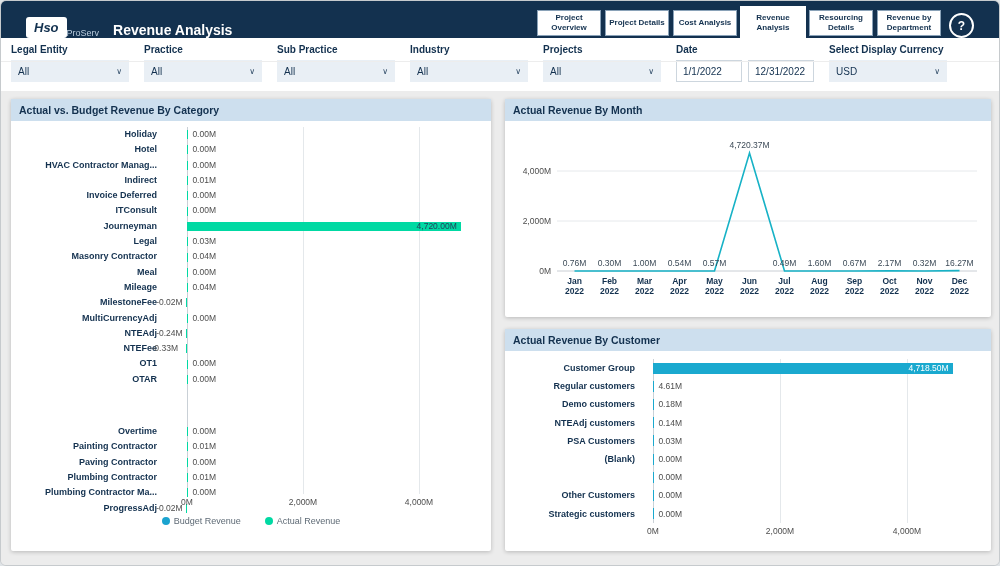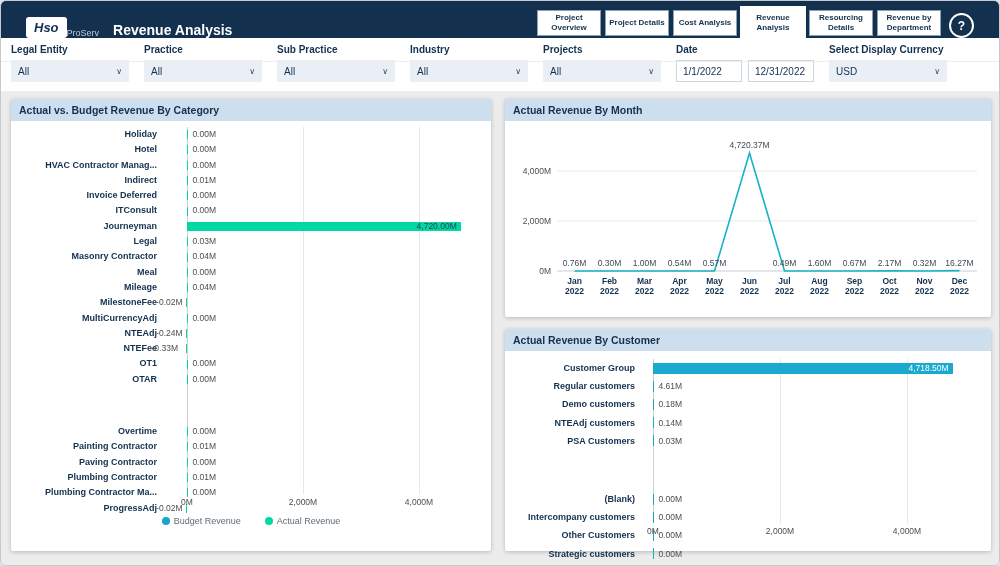--- a/index.html
+++ b/index.html
@@ -340,27 +340,26 @@
               <div class="hrow" style="height: 18.2px;">
                 <div class="hlabel" style="width: 132px; line-height: 18.2px;">NTEAdj customers</div>
                 <div class="hbar" style="left: 140px; width: 1.4px; height: 11px; top: 3.6px; background: rgb(26, 169, 207);"></div>
                 <div class="hval" style="line-height: 18.2px; left: 145.4px;">0.14M</div>
               </div>
               <div class="hrow" style="height: 18.2px;">
                 <div class="hlabel" style="width: 132px; line-height: 18.2px;">PSA Customers</div>
                 <div class="hbar" style="left: 140px; width: 1.4px; height: 11px; top: 3.6px; background: rgb(26, 169, 207);"></div>
                 <div class="hval" style="line-height: 18.2px; left: 145.4px;">0.03M</div>
               </div>
-              <div class="hrow" style="height: 18.2px; margin-top: 40px;">
+              <div class="hrow" style="height: 18.2px;">
                 <div class="hlabel" style="width: 132px; line-height: 18.2px;">(Blank)</div>
                 <div class="hbar" style="left: 140px; width: 1.4px; height: 11px; top: 3.6px; background: rgb(26, 169, 207);"></div>
                 <div class="hval" style="line-height: 18.2px; left: 145.4px;">0.00M</div>
               </div>
               <div class="hrow" style="height: 18.2px;">
-                <div class="hlabel" style="width: 132px; line-height: 18.2px;">Intercompany customers</div>
                 <div class="hbar" style="left: 140px; width: 1.4px; height: 11px; top: 3.6px; background: rgb(26, 169, 207);"></div>
                 <div class="hval" style="line-height: 18.2px; left: 145.4px;">0.00M</div>
               </div>
               <div class="hrow" style="height: 18.2px;">
                 <div class="hlabel" style="width: 132px; line-height: 18.2px;">Other Customers</div>
                 <div class="hbar" style="left: 140px; width: 1.4px; height: 11px; top: 3.6px; background: rgb(26, 169, 207);"></div>
                 <div class="hval" style="line-height: 18.2px; left: 145.4px;">0.00M</div>
               </div>
               <div class="hrow" style="height: 18.2px;">
                 <div class="hlabel" style="width: 132px; line-height: 18.2px;">Strategic customers</div>

